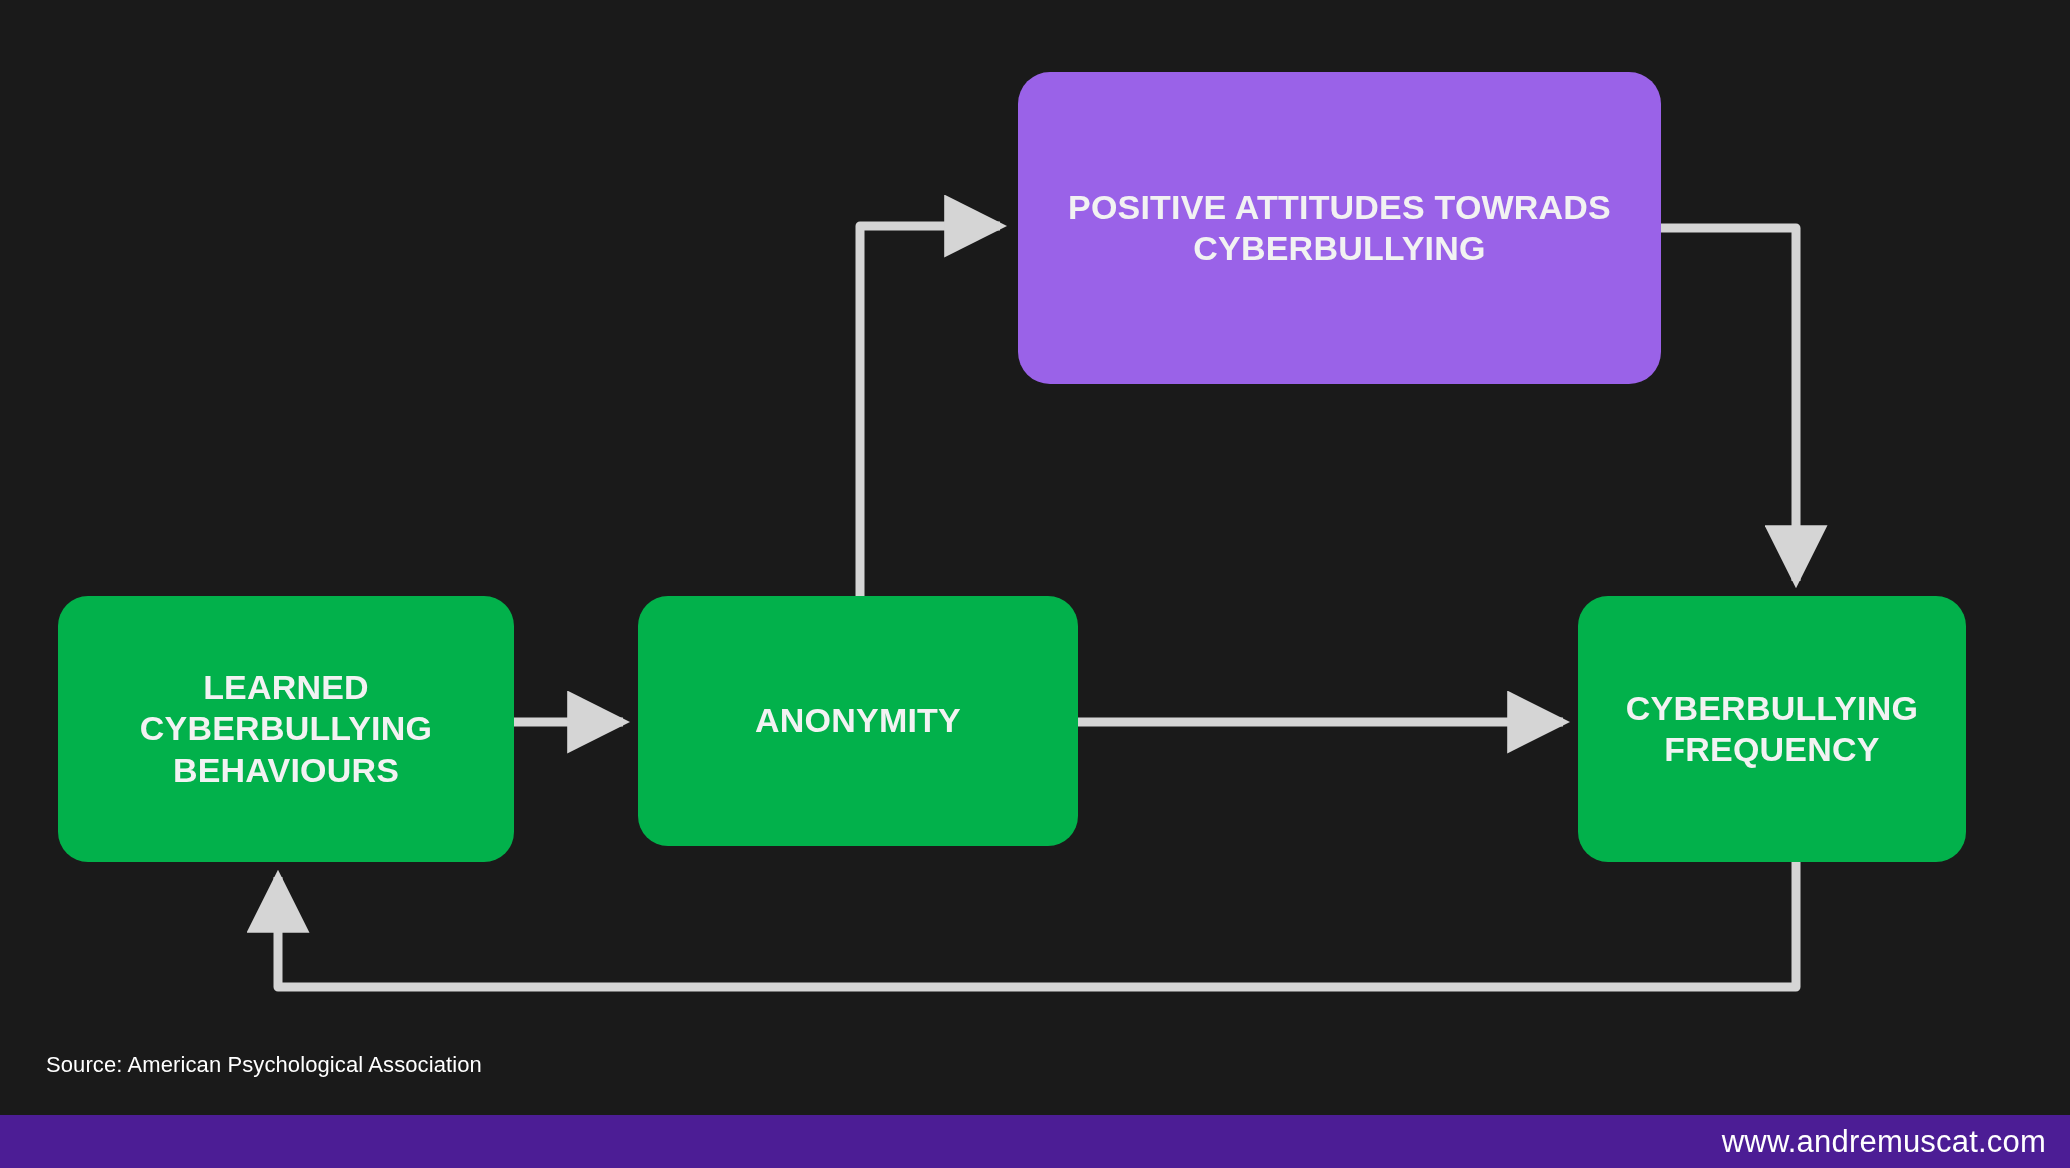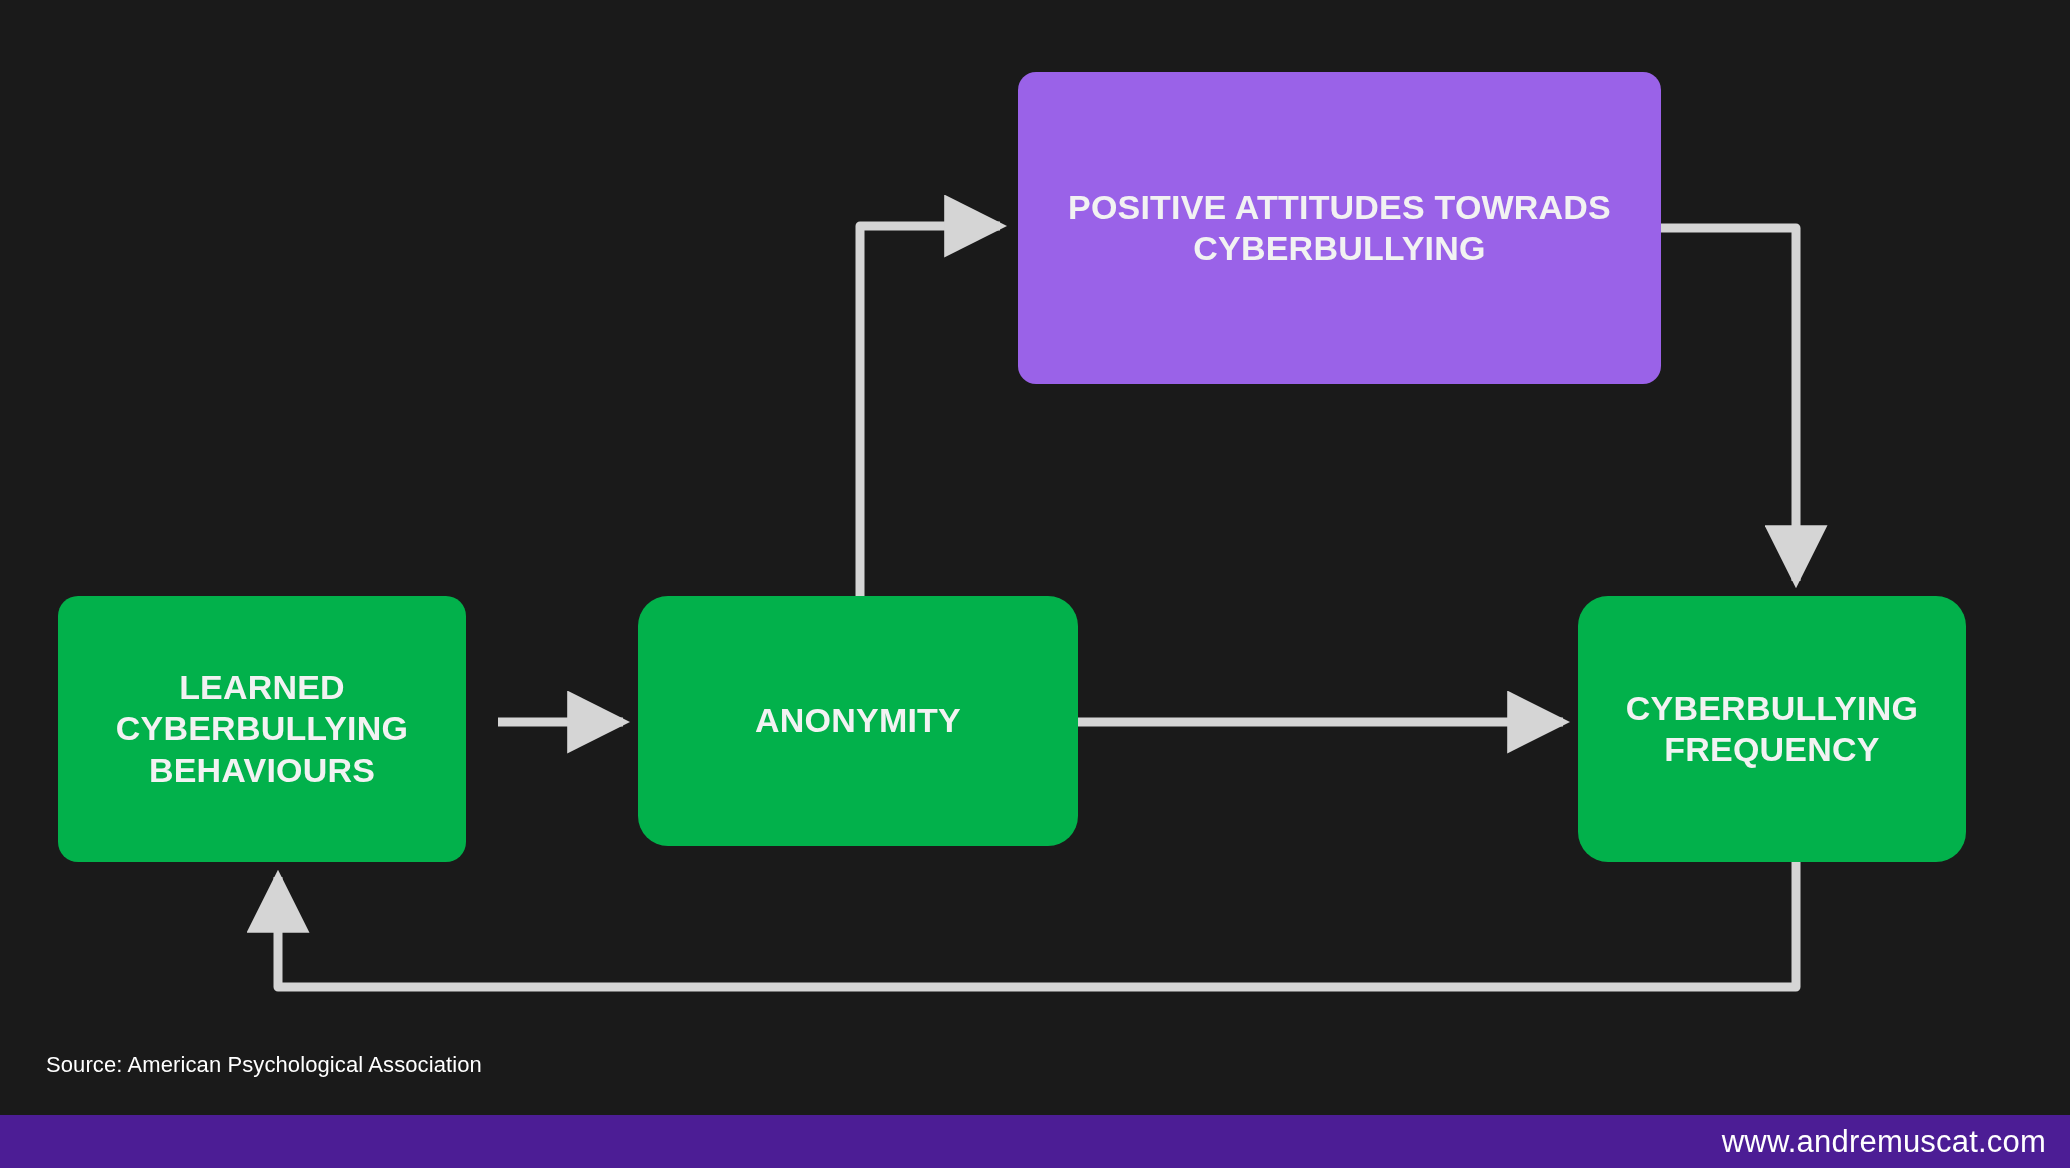--- a/index.html
+++ b/index.html
@@ -33,36 +33,35 @@
     color: #f2f2f2;
     font-weight: bold;
     letter-spacing: 0.2px;
     line-height: 1.22;
     z-index: 2;
   }
   .node-green { background: #02b14b; }
   .node-purple { background: #9a62e8; }
 
   #node-learned {
-    left: 58px;  top: 596px;  width: 408px;  height: 266px;
+    left: 58px;  top: 596px;  width: 456px;  height: 266px;
     font-size: 34px;
-    border-radius: 20px;
   }
   #node-anonymity {
     left: 638px; top: 596px;  width: 440px;  height: 250px;
     font-size: 34px;
   }
   #node-frequency {
     left: 1578px; top: 596px; width: 388px;  height: 266px;
     font-size: 34px;
   }
   #node-attitudes {
     left: 1018px; top: 72px;  width: 643px;  height: 312px;
     font-size: 34px;
-    border-radius: 18px;
+    border-radius: 32px;
   }
 
   #source-note {
     position: absolute;
     left: 46px;
     top: 1052px;
     font-size: 22px;
     color: #ffffff;
     letter-spacing: 0.1px;
     z-index: 2;

